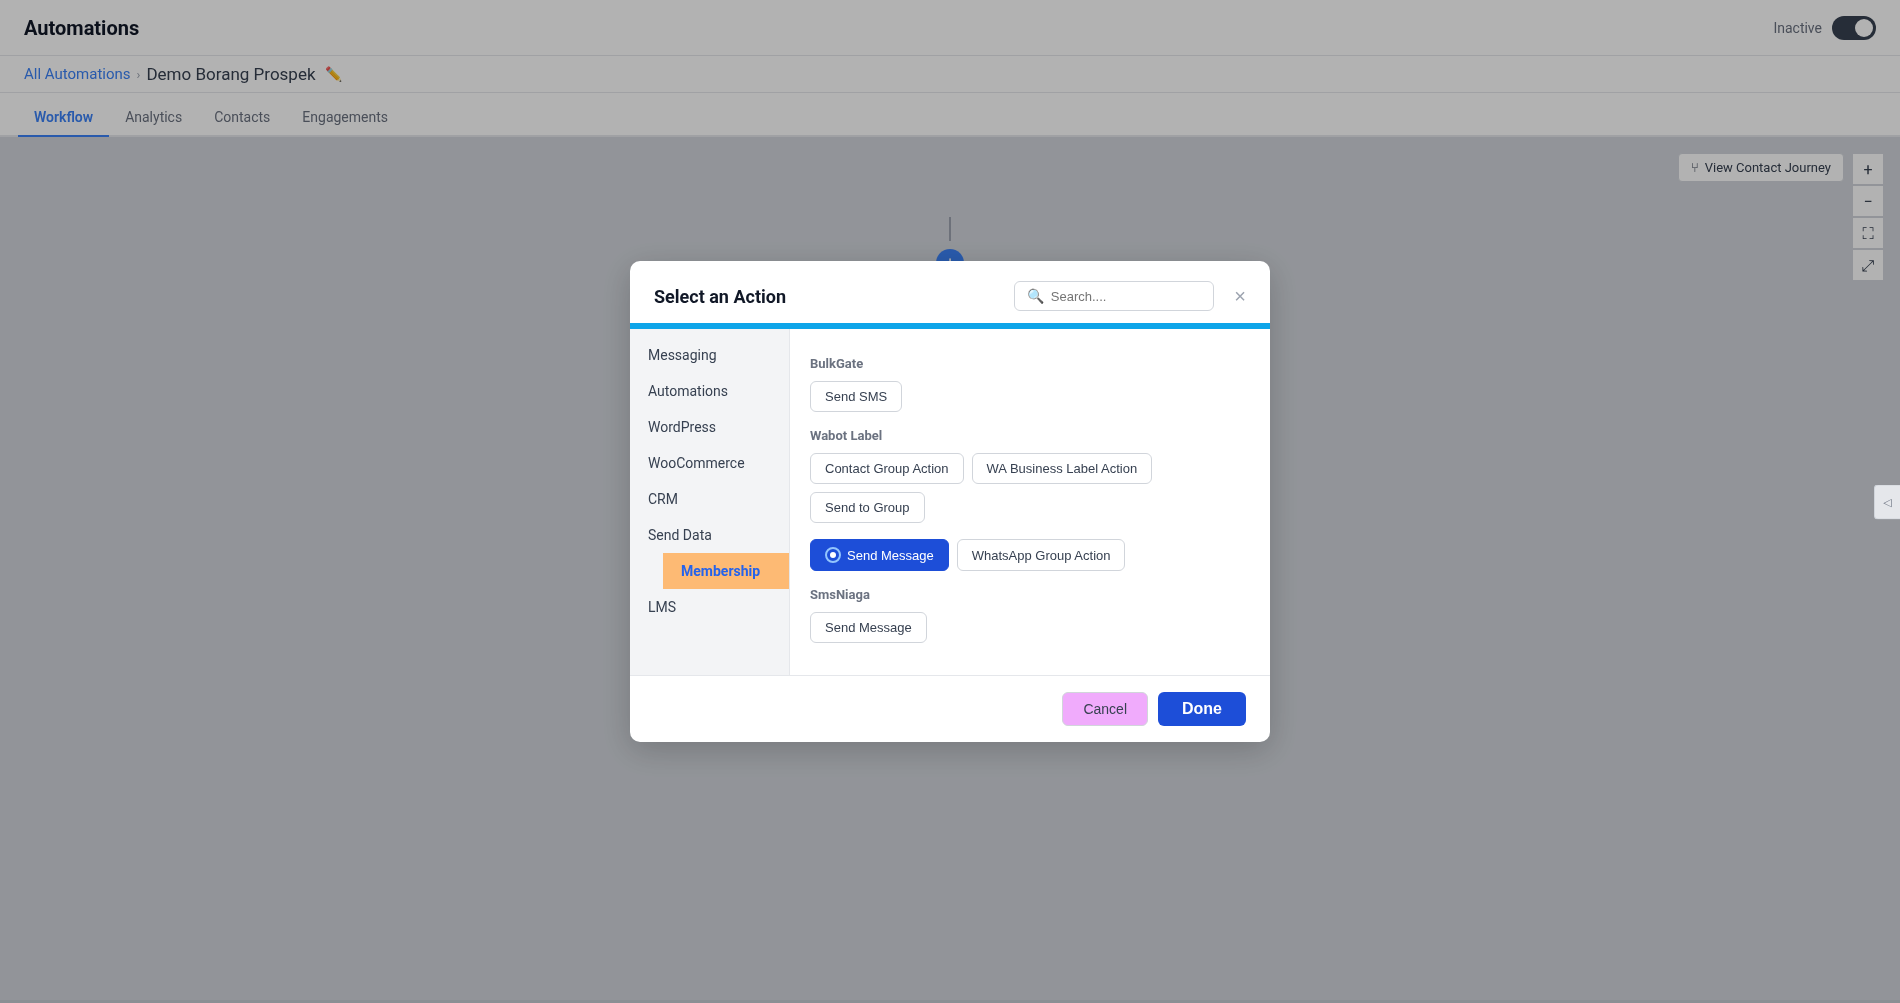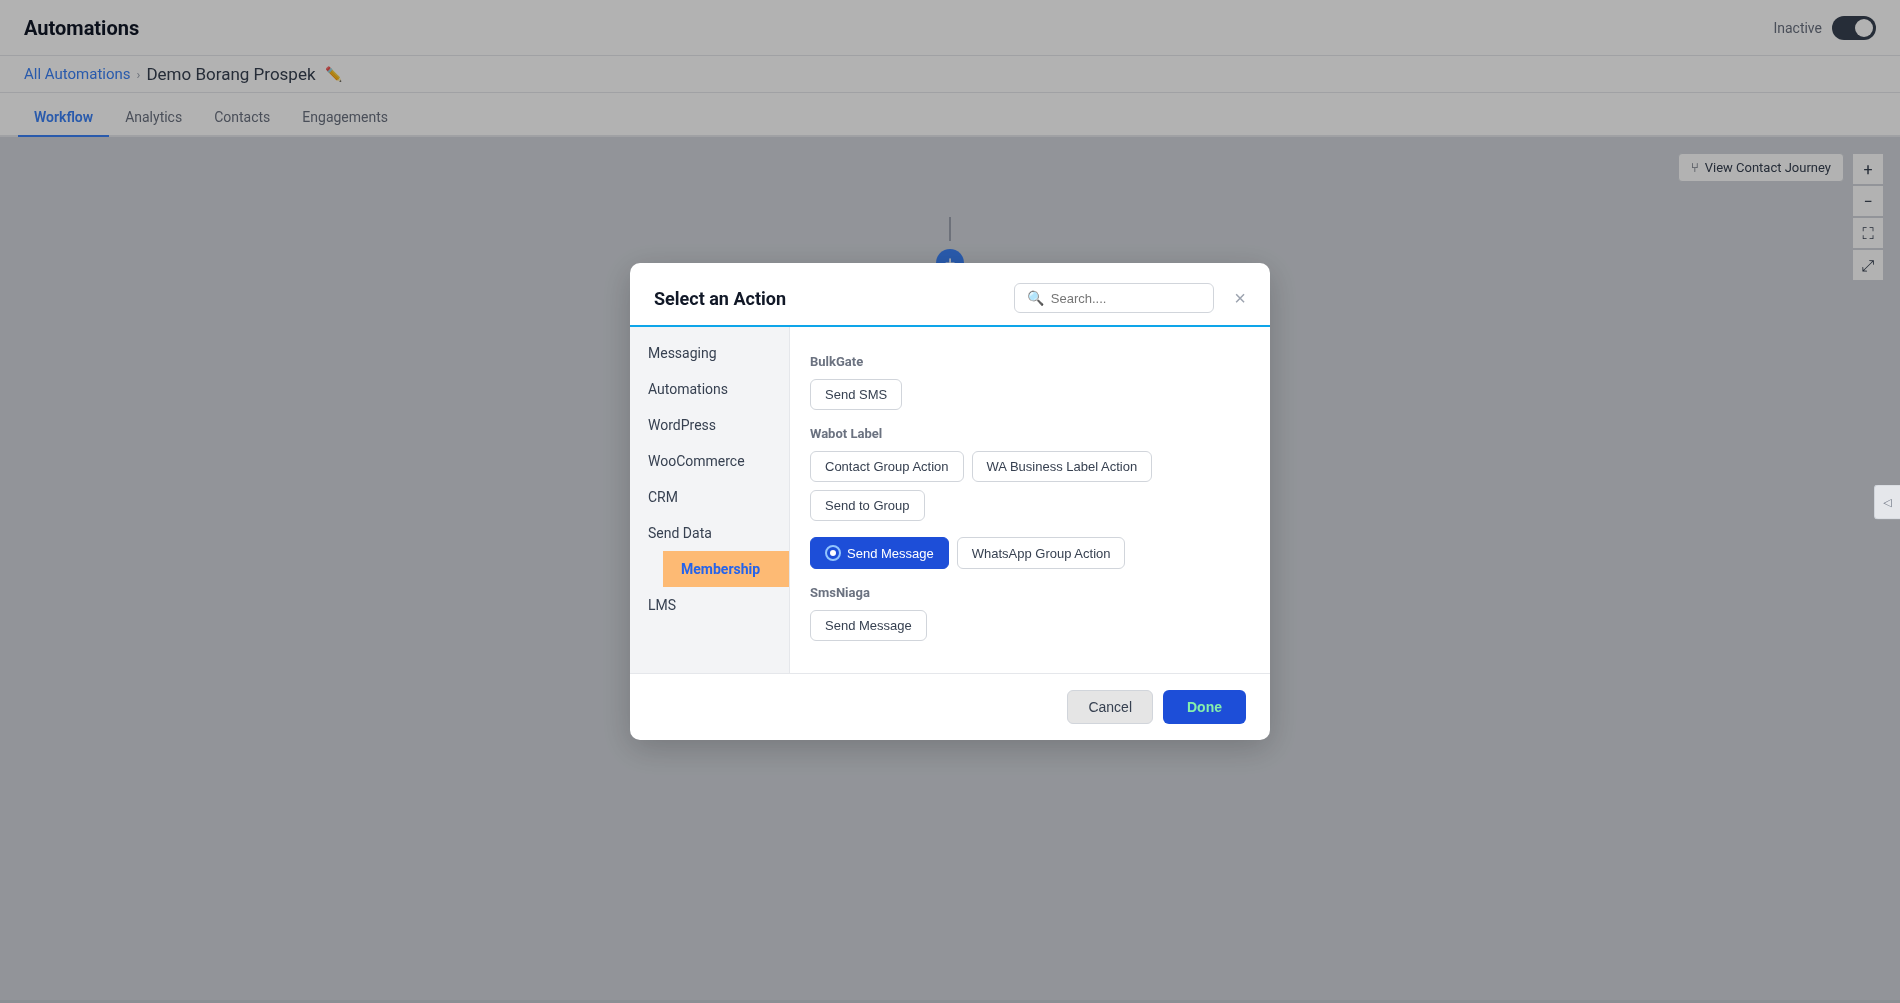--- a/index.html
+++ b/index.html
@@ -270,21 +270,21 @@
       box-shadow: 0 8px 32px rgba(0,0,0,0.2);
       display: flex;
       flex-direction: column;
       overflow: hidden;
     }
     .modal-header {
       padding: 20px 24px 12px;
       display: flex;
       align-items: center;
       justify-content: space-between;
-      border-bottom: 2px solid #0ea5e9;
+      border-bottom: 6px solid #0ea5e9;
     }
     .modal-title {
       font-size: 18px;
       font-weight: 700;
       color: #111827;
     }
     .modal-search {
       display: flex;
       align-items: center;
       border: 1px solid #d1d5db;
@@ -394,34 +394,34 @@
     
     .modal-footer {
       padding: 16px 24px;
       display: flex;
       justify-content: flex-end;
       gap: 10px;
       border-top: 1px solid #e5e7eb;
     }
     .btn-cancel {
       padding: 8px 20px;
-      background: #e5e5e5;
+      background: #f0abfc;
       border: 1px solid #d1d5db;
       border-radius: 6px;
       font-size: 14px;
       color: #374151;
       cursor: pointer;
     }
     .btn-done {
       padding: 8px 24px;
       background: #1d4ed8;
       border: none;
       border-radius: 6px;
-      font-size: 14px;
-      color: #86efac;
+      font-size: 16px;
+      color: #ffffff;
       cursor: pointer;
       font-weight: 600;
     }
 
     
     .modal-content::-webkit-scrollbar { width: 6px; }
     .modal-content::-webkit-scrollbar-track { background: #f3f4f6; }
     .modal-content::-webkit-scrollbar-thumb { background: #d1d5db; border-radius: 3px; }
 
     

